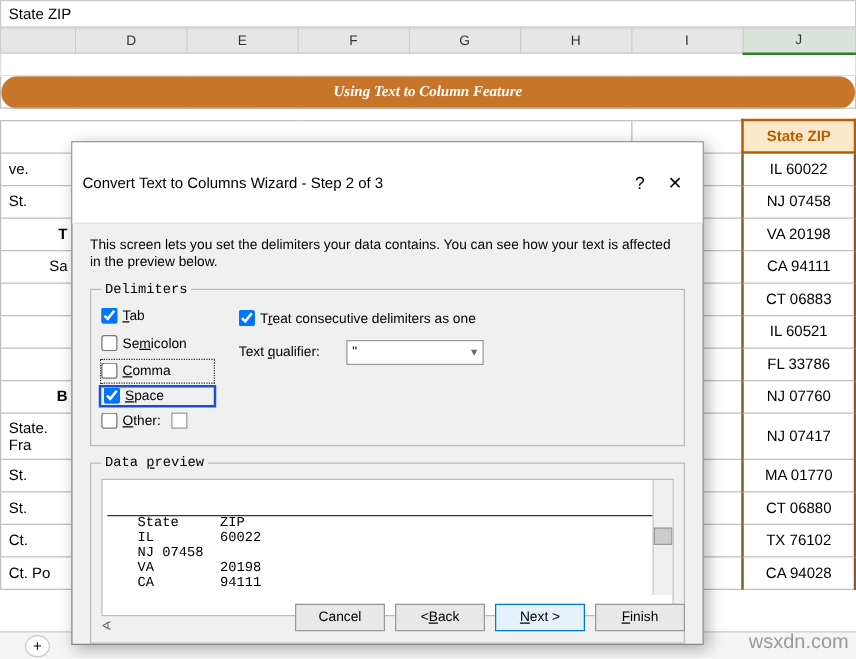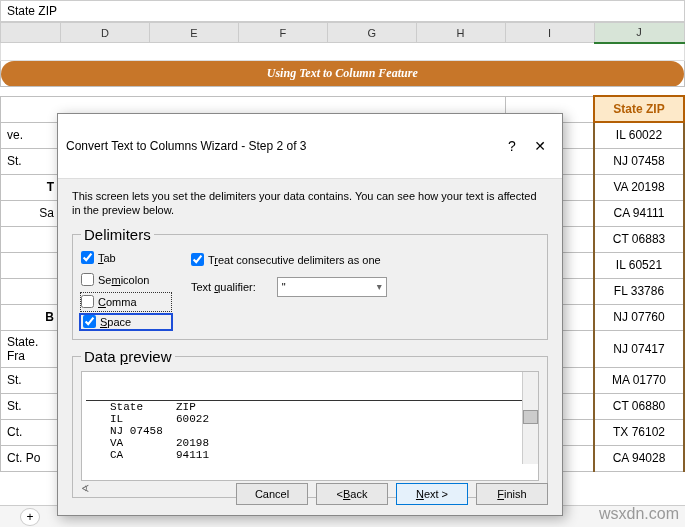--- a/index.html
+++ b/index.html
@@ -96,21 +96,21 @@
       display: flex; align-items: center; justify-content: center;
       font-size: 14px;
     }
     .dlg-body { padding: 10px 14px; }
     .instr { margin-bottom: 8px; line-height: 1.3; font-size: 11px;}
     fieldset {
       border: 1px solid #bbb;
       padding: 6px 8px 10px 8px;
       margin-bottom: 8px;
     }
-    legend { font-size: 15px; padding: 0 3px; }
+    legend { font-size: 11px; padding: 0 3px; font-family: Liberation Mono, monospace; }
     .delim-row { display: flex; gap: 20px; }
     .delim-left { width: 90px; display: flex; flex-direction: column; gap: 4px; }
     .delim-right { flex: 1; padding-top: 2px; }
     .chk { display: flex; align-items: center; gap: 4px; height: 18px; }
     .chk input { width: 13px; height: 13px; }
     .chk label { font-size: 11px; }
     .highlight { border: 2px solid #1d4ed8; padding: 0 2px; margin: -2px -2px; }
     .other-input {
       width: 30px; height: 18px; border: 1px solid #999;
       background: #fff; margin-left: 4px;
@@ -303,20 +303,25 @@
             <input type="checkbox" style="">
             <label>Se<u>m</u>icolon</label>
           </div>
           <div class="chk" style="outline:1px dotted #333">
             <input type="checkbox" style="">
             <label><u>C</u>omma</label>
           </div>
           <div class="chk highlight">
             <input type="checkbox" checked="" style="">
             <label><u>S</u>pace</label>
+          </div>
+          <div class="chk">
+            <input type="checkbox" style="">
+            <label><u>O</u>ther:</label>
+            <input class="other-input" style="">
           </div>
         </div>
         <div class="delim-right">
           <div class="chk">
             <input type="checkbox" checked="" style="">
             <label>T<u>r</u>eat consecutive delimiters as one</label>
           </div>
           <div class="qual-row">
             <span>Text <u>q</u>ualifier:</span>
             <div class="qual-select">

